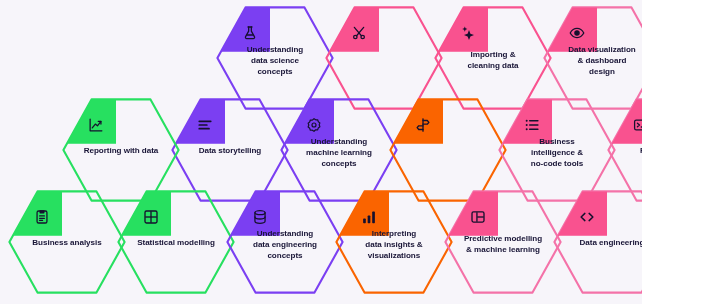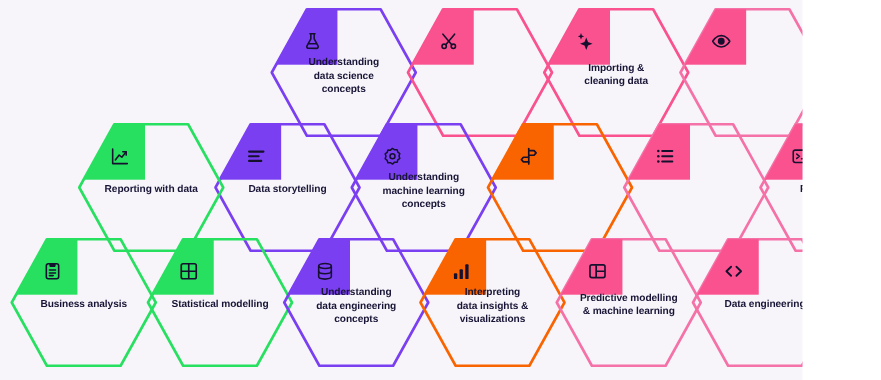--- a/index.html
+++ b/index.html
@@ -153,20 +153,23 @@
             <rect x="0" y="0" width="54.28" height="45.76" fill="#f9528f"></rect>
           </g>
         </svg>
         <span class="glyph" style="left: 33.6536px; top: 26.5408px;">
           <svg viewBox="0 0 24 24" fill="none" stroke="currentColor" stroke-width="1.9" stroke-linecap="round" stroke-linejoin="round">
             <path d="M1.8 12S5.6 5.2 12 5.2 22.2 12 22.2 12 18.4 18.8 12 18.8 1.8 12 1.8 12Z"></path>
             <circle cx="12" cy="12" r="3.2" fill="currentColor"></circle>
           </svg>
         </span>
       </div>
+      <div class="label">Data visualization
+&amp; dashboard
+design</div>
     </div>
     <div class="hex" style="--x: 171px; --y: 98px; --w: 118px; --h: 104px;">
       <svg viewBox="0 0 118 104">
         <defs>
           <clipPath id="clip-5">
             <polygon points="29.5,1.4 88.5,1.4 116.6,52 88.5,102.6 29.5,102.6 1.4,52"></polygon>
           </clipPath>
         </defs>
         <polygon points="29.5,1.4 88.5,1.4 116.6,52 88.5,102.6 29.5,102.6 1.4,52" fill="none" stroke="#7b3ff2" stroke-width="2.1" stroke-linejoin="round"></polygon>
       </svg>
@@ -280,20 +283,23 @@
           <svg viewBox="0 0 24 24" fill="none" stroke="currentColor" stroke-linecap="round">
             <path d="M8.6 5.6h12.2" stroke-width="2.4"></path>
             <path d="M8.6 12h12.2" stroke-width="2.4"></path>
             <path d="M8.6 18.4h12.2" stroke-width="2.4"></path>
             <circle cx="4" cy="5.6" r="1.5" fill="currentColor" stroke="none"></circle>
             <circle cx="4" cy="12" r="1.5" fill="currentColor" stroke="none"></circle>
             <circle cx="4" cy="18.4" r="1.5" fill="currentColor" stroke="none"></circle>
           </svg>
         </span>
       </div>
+      <div class="label">Business
+intelligence &amp;
+no-code tools</div>
     </div>
     <div class="hex" style="--x: 607px; --y: 98px; --w: 118px; --h: 104px;">
       <svg viewBox="0 0 118 104">
         <defs>
           <clipPath id="clip-9">
             <polygon points="29.5,1.4 88.5,1.4 116.6,52 88.5,102.6 29.5,102.6 1.4,52"></polygon>
           </clipPath>
         </defs>
         <polygon points="29.5,1.4 88.5,1.4 116.6,52 88.5,102.6 29.5,102.6 1.4,52" fill="none" stroke="#f472a8" stroke-width="2.1" stroke-linejoin="round"></polygon>
       </svg>

